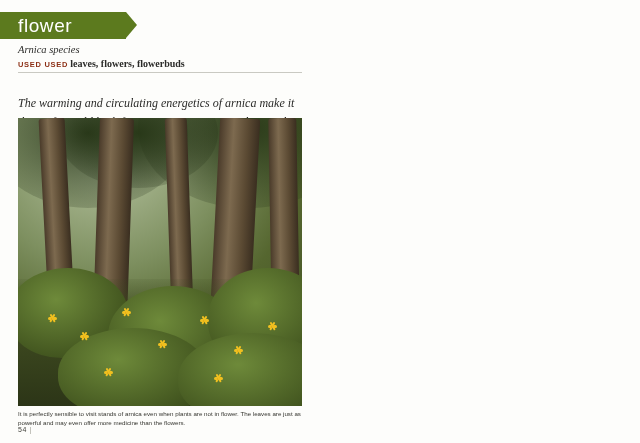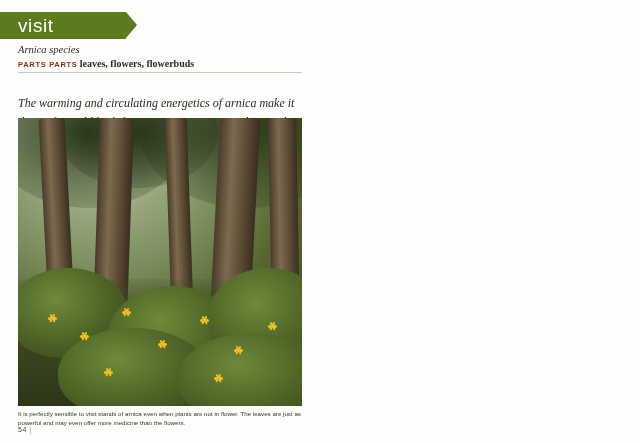--- a/index.html
+++ b/index.html
@@ -206,27 +206,27 @@
   }
 </style>
 </head>
 <body>
 
 <div class="spread">
 
   <div class="page page-left">
 
     <div class="title-banner">
-      <span class="title-text">visit</span>
+      <span class="title-text">flower</span>
     </div>
 
     <div class="latin-name">Arnica species</div>
 
     <div class="parts-line">
-      <span class="parts-label">PARTS PARTS</span>
+      <span class="parts-label">USED USED</span>
       <span class="parts-value">leaves, flowers, flowerbuds</span>
     </div>
 
     <div class="rule"></div>
 
     <div class="intro">The warming and circulating energetics of arnica make it the perfect wild herb for mountain extremists who may be a little overzealous or unconditioned in their endeavors.</div>
 
     <div class="photo-left">
       <div class="forest-sky"></div>
 

